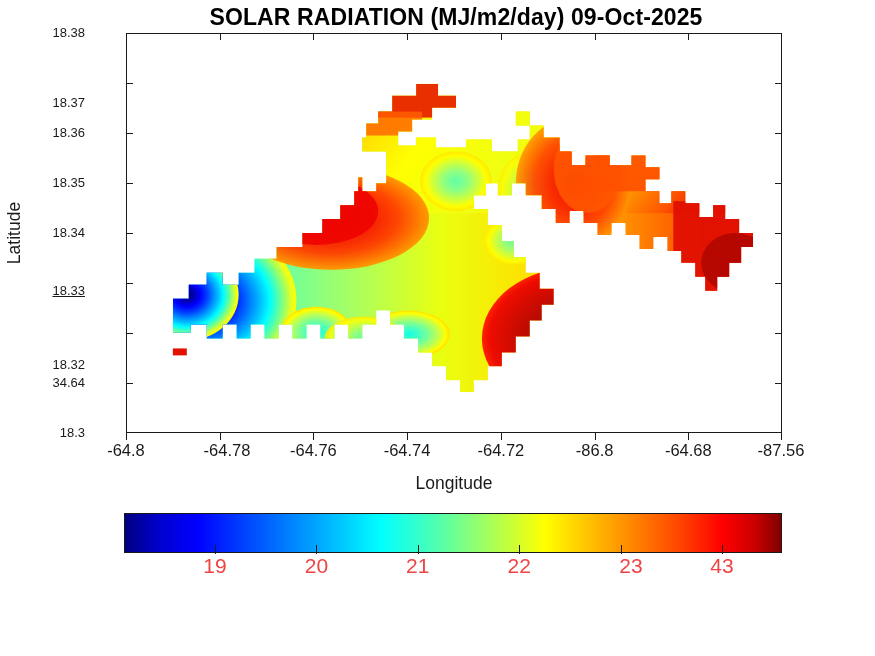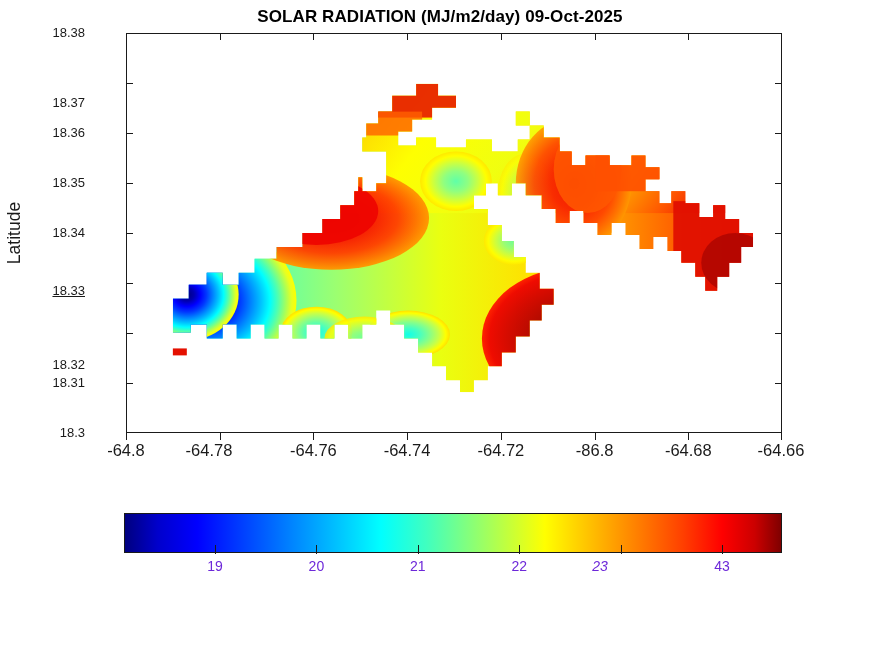--- a/index.html
+++ b/index.html
@@ -19,25 +19,25 @@
     position: absolute;
     left: 0; top: 0;
     width: 875px;
     height: 656px;
     background: #ffffff;
   }
 
   
   #chart-title {
     position: absolute;
-    left: 112px;
+    left: 128px;
     top: 6px;
     width: 656px;
     text-align: center;
-    font-size: 17px;
+    font-size: 23px;
     font-weight: bold;
     letter-spacing: 0.1px;
     line-height: 22px;
     white-space: nowrap;
   }
 
   
   #axes-box {
     position: absolute;
     left: 126px;
@@ -154,24 +154,24 @@
     position: absolute;
     top: 545px;
     width: 0;
     height: 9px;
     border-left: 1.1px solid #1a1a1a;
   }
   .cb-label {
     position: absolute;
     top: 557px;
     text-align: center;
-    font-size: 14px;
+    font-size: 21px;
     line-height: 18px;
     white-space: nowrap;
-    color: #6d28d9;
+    color: #ef4444;
   }
 </style>
 </head>
 <body>
 
 <div id="figure">
 
   <div id="chart-title">SOLAR RADIATION (MJ/m2/day) 09-Oct-2025</div>
 
   <div id="axes-box">
@@ -349,21 +349,21 @@
   <div class="tick-y right" style="top:383px;"></div>
   <div class="tick-y right" style="top:432px;"></div>
 
   <div class="ylabel-tick" style="top:24px;">18.38</div>
   <div class="ylabel-tick" style="top:74px;margin-top:20px;">18.37</div>
   <div class="ylabel-tick" style="top:124px;">18.36</div>
   <div class="ylabel-tick" style="top:174px;">18.35</div>
   <div class="ylabel-tick" style="top:224px;">18.34</div>
   <div class="ylabel-tick" style="top:282px;text-decoration:underline;">18.33</div>
   <div class="ylabel-tick" style="top:324px;margin-top:32px;">18.32</div>
-  <div class="ylabel-tick" style="top:374px;">18.31</div>
+  <div class="ylabel-tick" style="top:374px;">34.64</div>
   <div class="ylabel-tick" style="top:424px;">18.3</div>
 
   <div class="tick-x" style="left:126px;"></div>
   <div class="tick-x" style="left:219.7px;"></div>
   <div class="tick-x" style="left:313.4px;"></div>
   <div class="tick-x" style="left:407.1px;"></div>
   <div class="tick-x" style="left:500.9px;"></div>
   <div class="tick-x" style="left:594.6px;"></div>
   <div class="tick-x" style="left:688.3px;"></div>
   <div class="tick-x" style="left:781px;"></div>
@@ -371,39 +371,40 @@
   <div class="tick-x bottom" style="left:126px;"></div>
   <div class="tick-x bottom" style="left:219.7px;"></div>
   <div class="tick-x bottom" style="left:313.4px;"></div>
   <div class="tick-x bottom" style="left:407.1px;"></div>
   <div class="tick-x bottom" style="left:500.9px;"></div>
   <div class="tick-x bottom" style="left:594.6px;"></div>
   <div class="tick-x bottom" style="left:688.3px;"></div>
   <div class="tick-x bottom" style="left:781px;"></div>
 
   <div class="xlabel-tick" style="left:86px;  width:80px;">-64.8</div>
-  <div class="xlabel-tick" style="left:169px;width:80px;">-64.78</div>
+  <div class="xlabel-tick" style="left:187px;width:80px;">-64.78</div>
   <div class="xlabel-tick" style="left:273.4px;width:80px;">-64.76</div>
   <div class="xlabel-tick" style="left:367.1px;width:80px;">-64.74</div>
   <div class="xlabel-tick" style="left:460.9px;width:80px;">-64.72</div>
   <div class="xlabel-tick" style="left:554.6px;width:80px;">-86.8</div>
   <div class="xlabel-tick" style="left:648.3px;width:80px;">-64.68</div>
-  <div class="xlabel-tick" style="left:741px;  width:80px;">-64.66</div>
+  <div class="xlabel-tick" style="left:741px;  width:80px;">-87.56</div>
 
   <div id="ylabel-axis">Latitude</div>
+  <div id="xlabel-axis">Longitude</div>
 
   <div id="colorbar"></div>
 
   <div class="cb-tick" style="left:215px;"></div>
   <div class="cb-tick" style="left:316.4px;"></div>
   <div class="cb-tick" style="left:417.8px;"></div>
   <div class="cb-tick" style="left:519.2px;"></div>
   <div class="cb-tick" style="left:620.6px;"></div>
   <div class="cb-tick" style="left:722px;"></div>
 
   <div class="cb-label" style="left:185px;  width:60px;">19</div>
   <div class="cb-label" style="left:286.4px;width:60px;">20</div>
   <div class="cb-label" style="left:387.8px;width:60px;">21</div>
   <div class="cb-label" style="left:489.2px;width:60px;">22</div>
-  <div class="cb-label" style="left:570px;width:60px;font-style:italic;">23</div>
+  <div class="cb-label" style="left:601px;width:60px;">23</div>
   <div class="cb-label" style="left:692px;  width:60px;">43</div>
 
 </div>
 
 </body></html>

